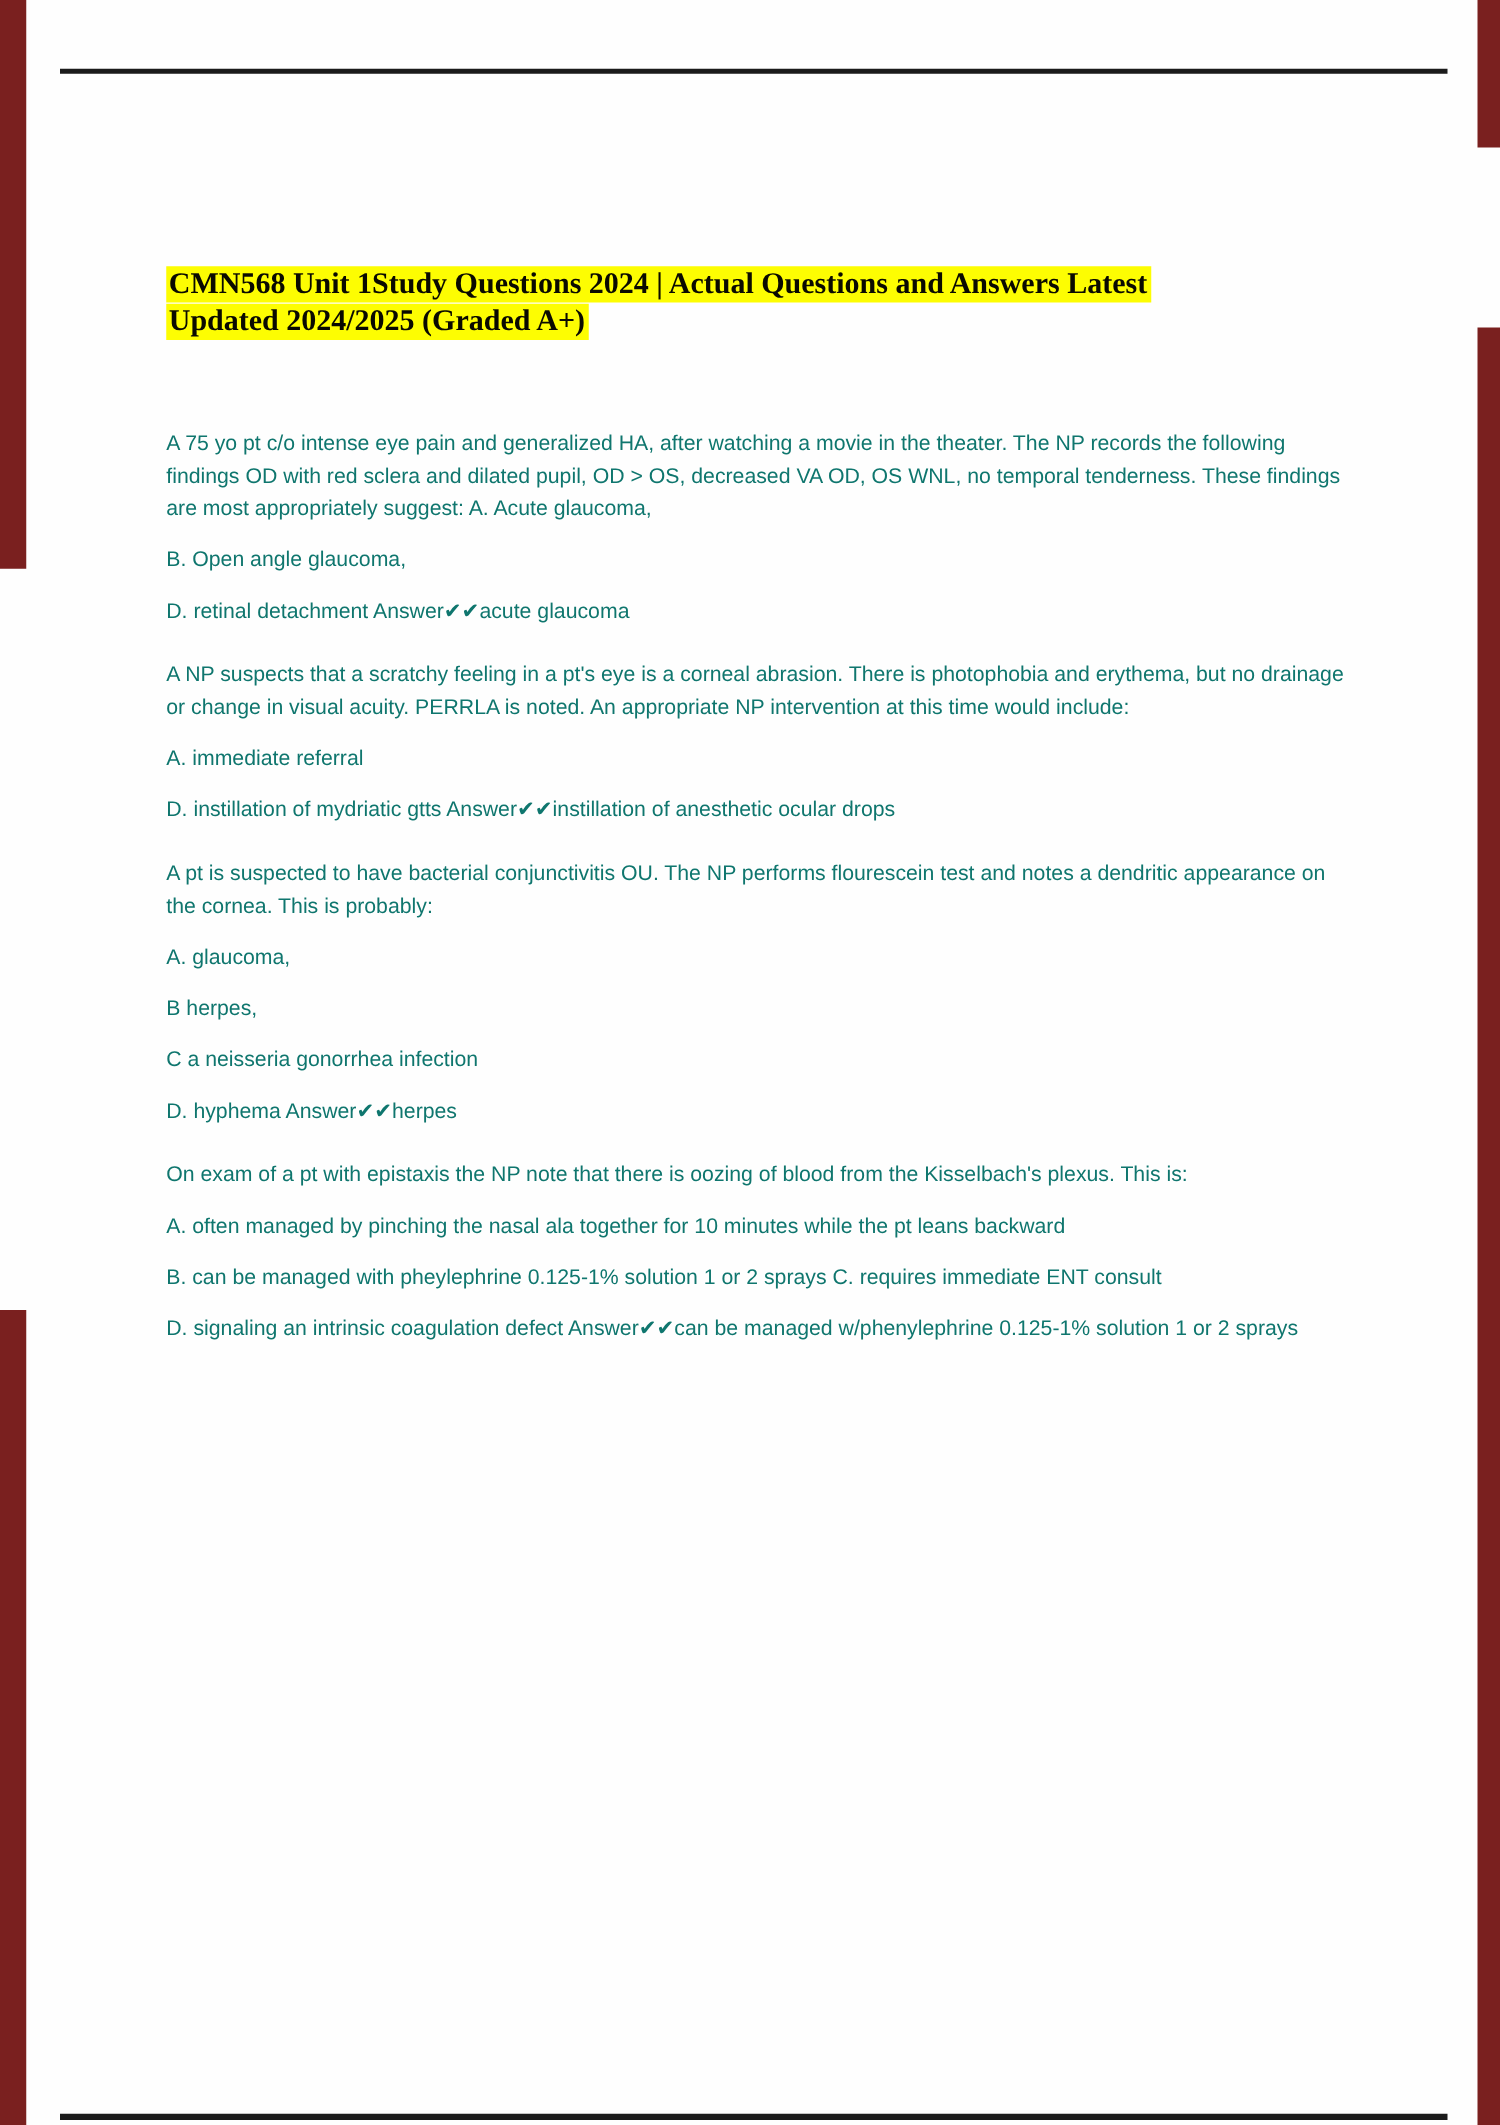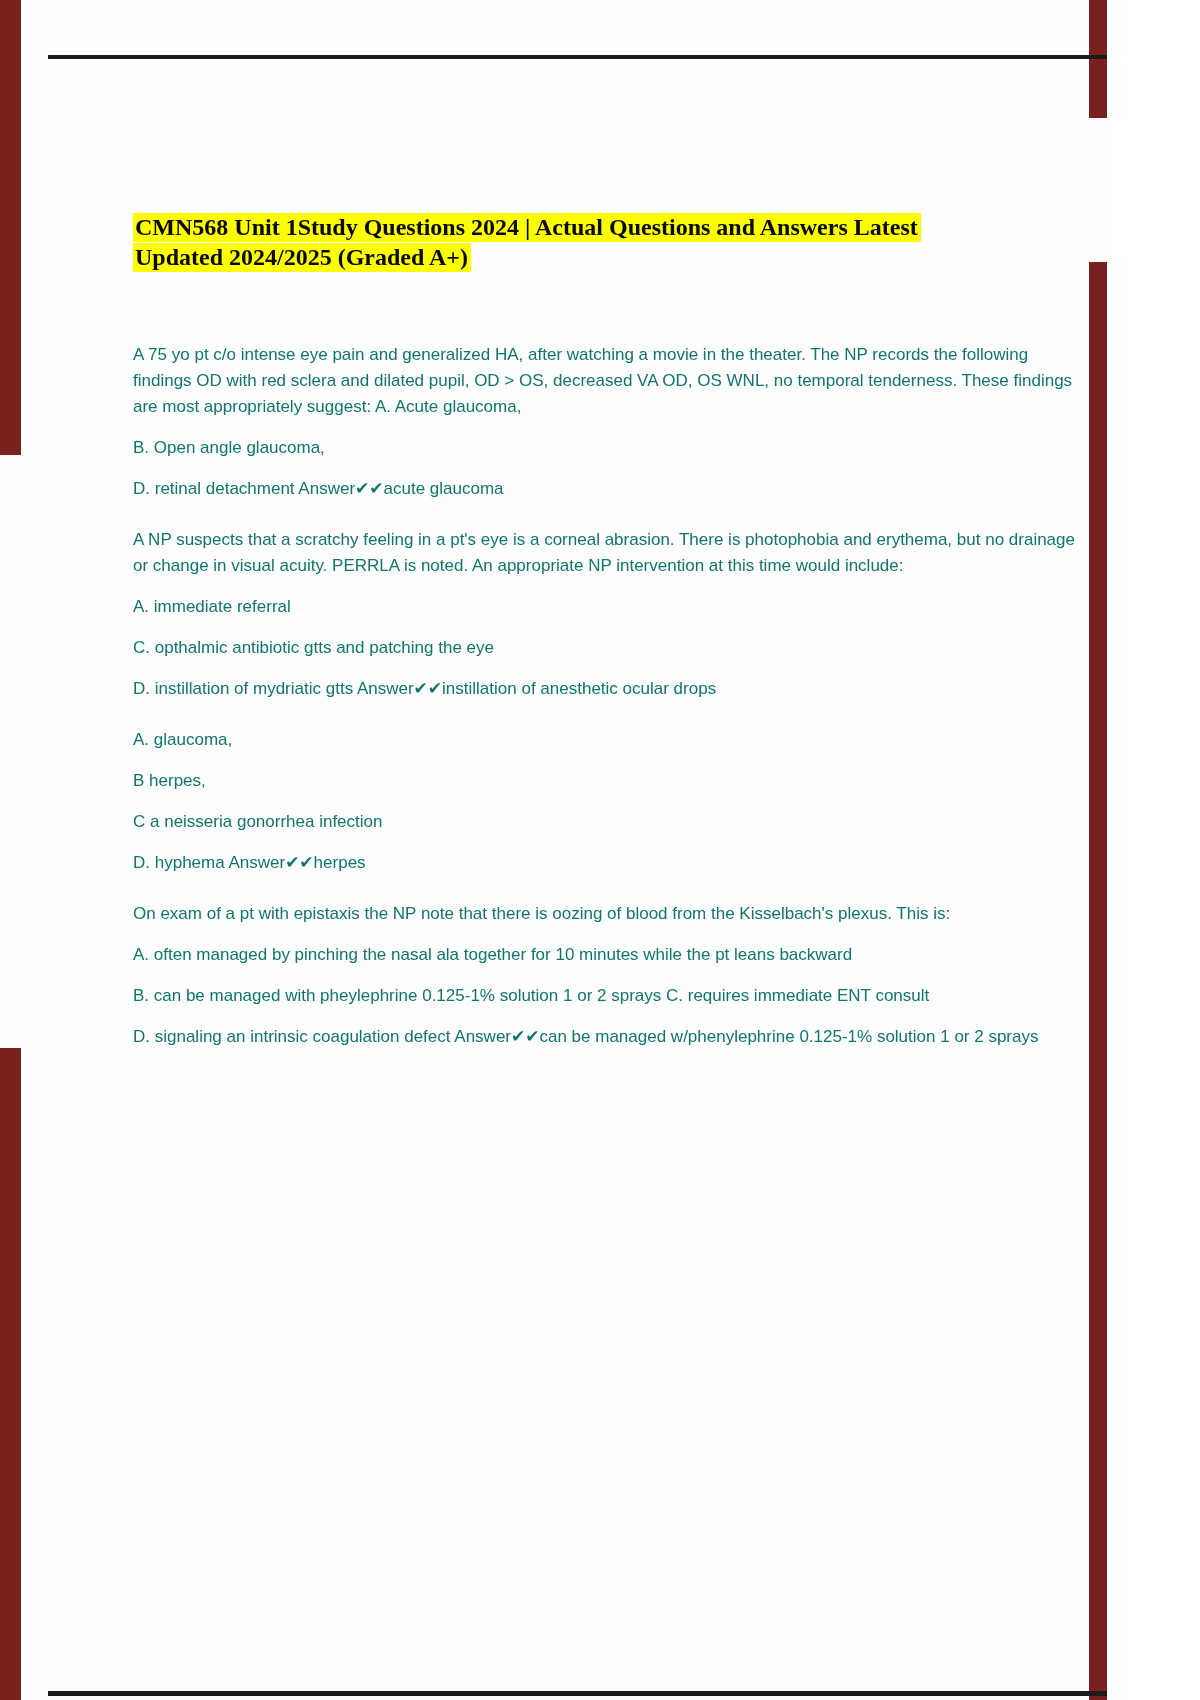--- a/index.html
+++ b/index.html
@@ -1,18 +1,18 @@
 <!DOCTYPE html>
 <html style="--highlight_color: #fdfd02; --border_color: #7a201f; --rule_color: #1b1b1b;"><head>
 <meta charset="utf-8">
 <style>
   html, body { margin: 0; padding: 0; background: #ffffff; }
   .page {
     position: relative;
-    width: 1107px;
+    width: 1200px;
     height: 1700px;
     background: #fefefe;
     overflow: hidden;
     font-family: "Liberation Sans", "DejaVu Sans", sans-serif;
   }
 
   
   .edge-bar {
     position: absolute;
     background: var(--border_color, #7a201f);
@@ -87,25 +87,25 @@
 
     <section class="question">
       <p class="stem">A 75 yo pt c/o intense eye pain and generalized HA, after watching a movie in the theater. The NP records the following findings OD with red sclera and dilated pupil, OD &gt; OS, decreased VA OD, OS WNL, no temporal tenderness. These findings are most appropriately suggest: A. Acute glaucoma,</p>
       <p class="option">B. Open angle glaucoma,</p>
       <p class="option">D. retinal detachment Answer✔✔acute glaucoma</p>
     </section>
 
     <section class="question">
       <p class="stem">A NP suspects that a scratchy feeling in a pt's eye is a corneal abrasion. There is photophobia and erythema, but no drainage or change in visual acuity. PERRLA is noted. An appropriate NP intervention at this time would include:</p>
       <p class="option">A. immediate referral</p>
-      <p class="option">C. opthalmic antibiotic gtts and patching the eye</p>
       <p class="option">D. instillation of mydriatic gtts Answer✔✔instillation of anesthetic ocular drops</p>
     </section>
 
     <section class="question">
+      <p class="stem">A pt is suspected to have bacterial conjunctivitis OU. The NP performs flourescein test and notes a dendritic appearance on the cornea. This is probably:</p>
       <p class="option">A. glaucoma,</p>
       <p class="option">B herpes,</p>
       <p class="option">C a neisseria gonorrhea infection</p>
       <p class="option">D. hyphema Answer✔✔herpes</p>
     </section>
 
     <section class="question">
       <p class="stem">On exam of a pt with epistaxis the NP note that there is oozing of blood from the Kisselbach's plexus. This is:</p>
       <p class="option">A. often managed by pinching the nasal ala together for 10 minutes while the pt leans backward</p>
       <p class="option">B. can be managed with pheylephrine 0.125-1% solution 1 or 2 sprays C. requires immediate ENT consult</p>

